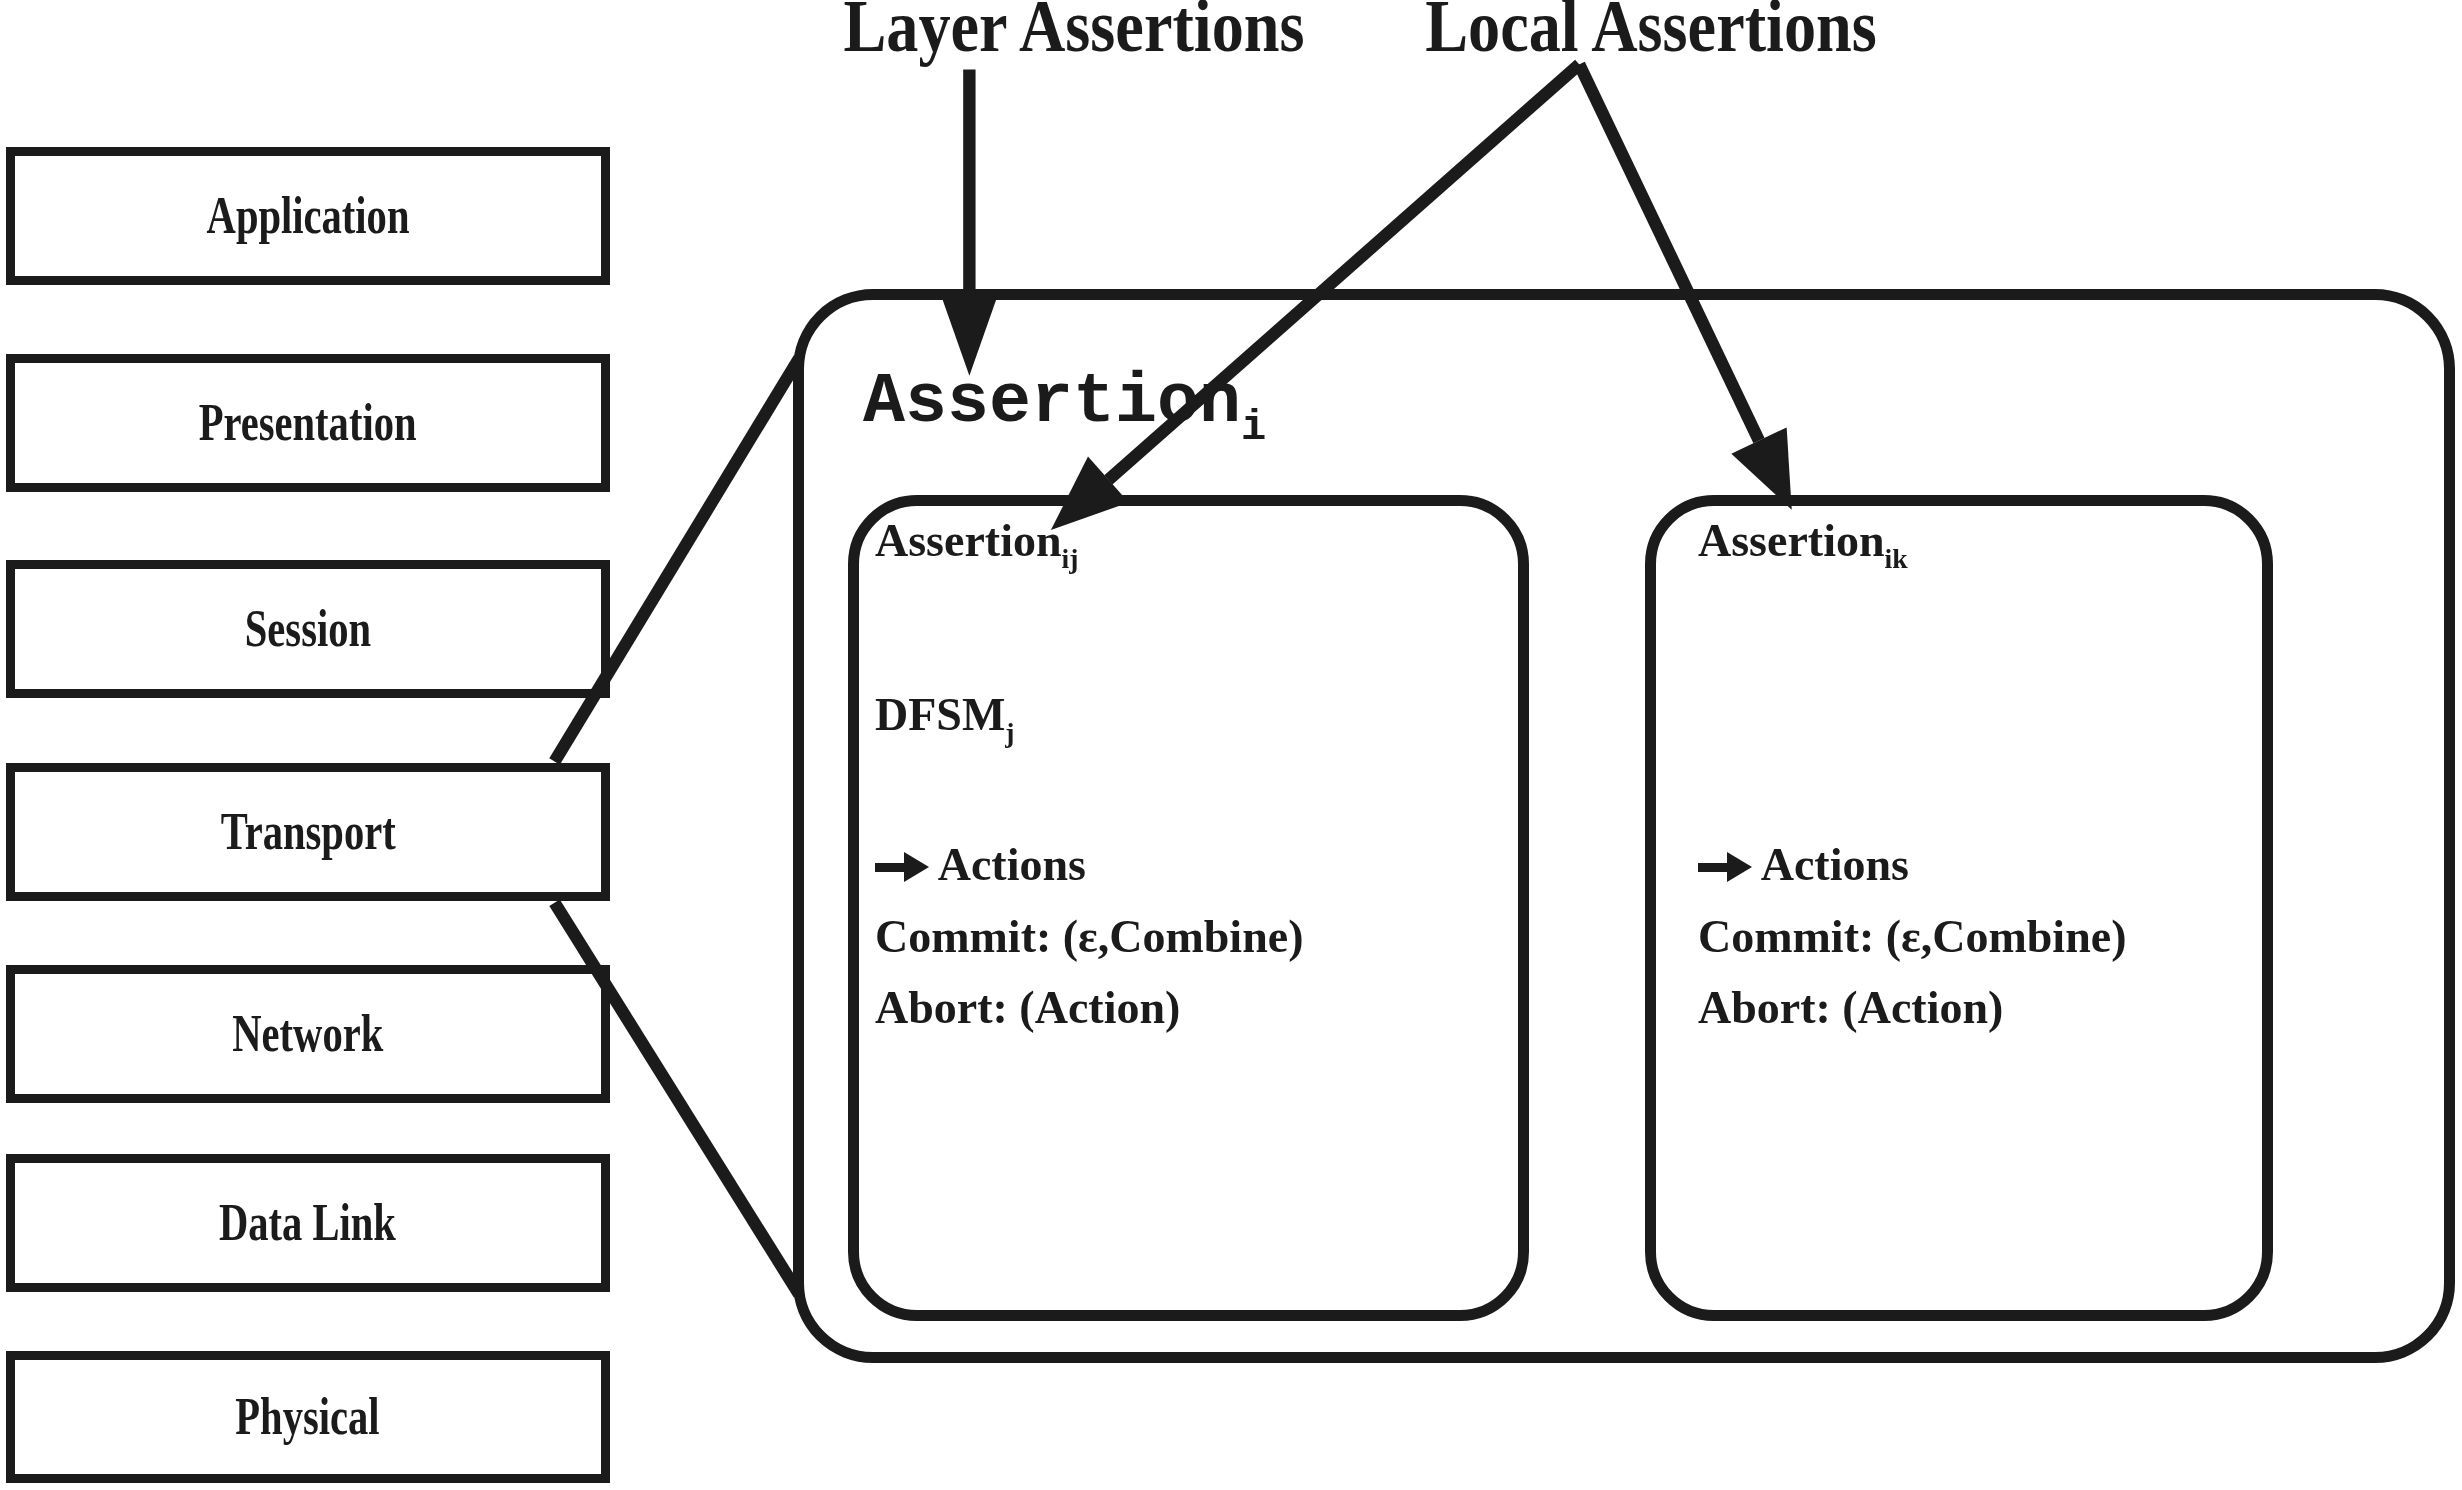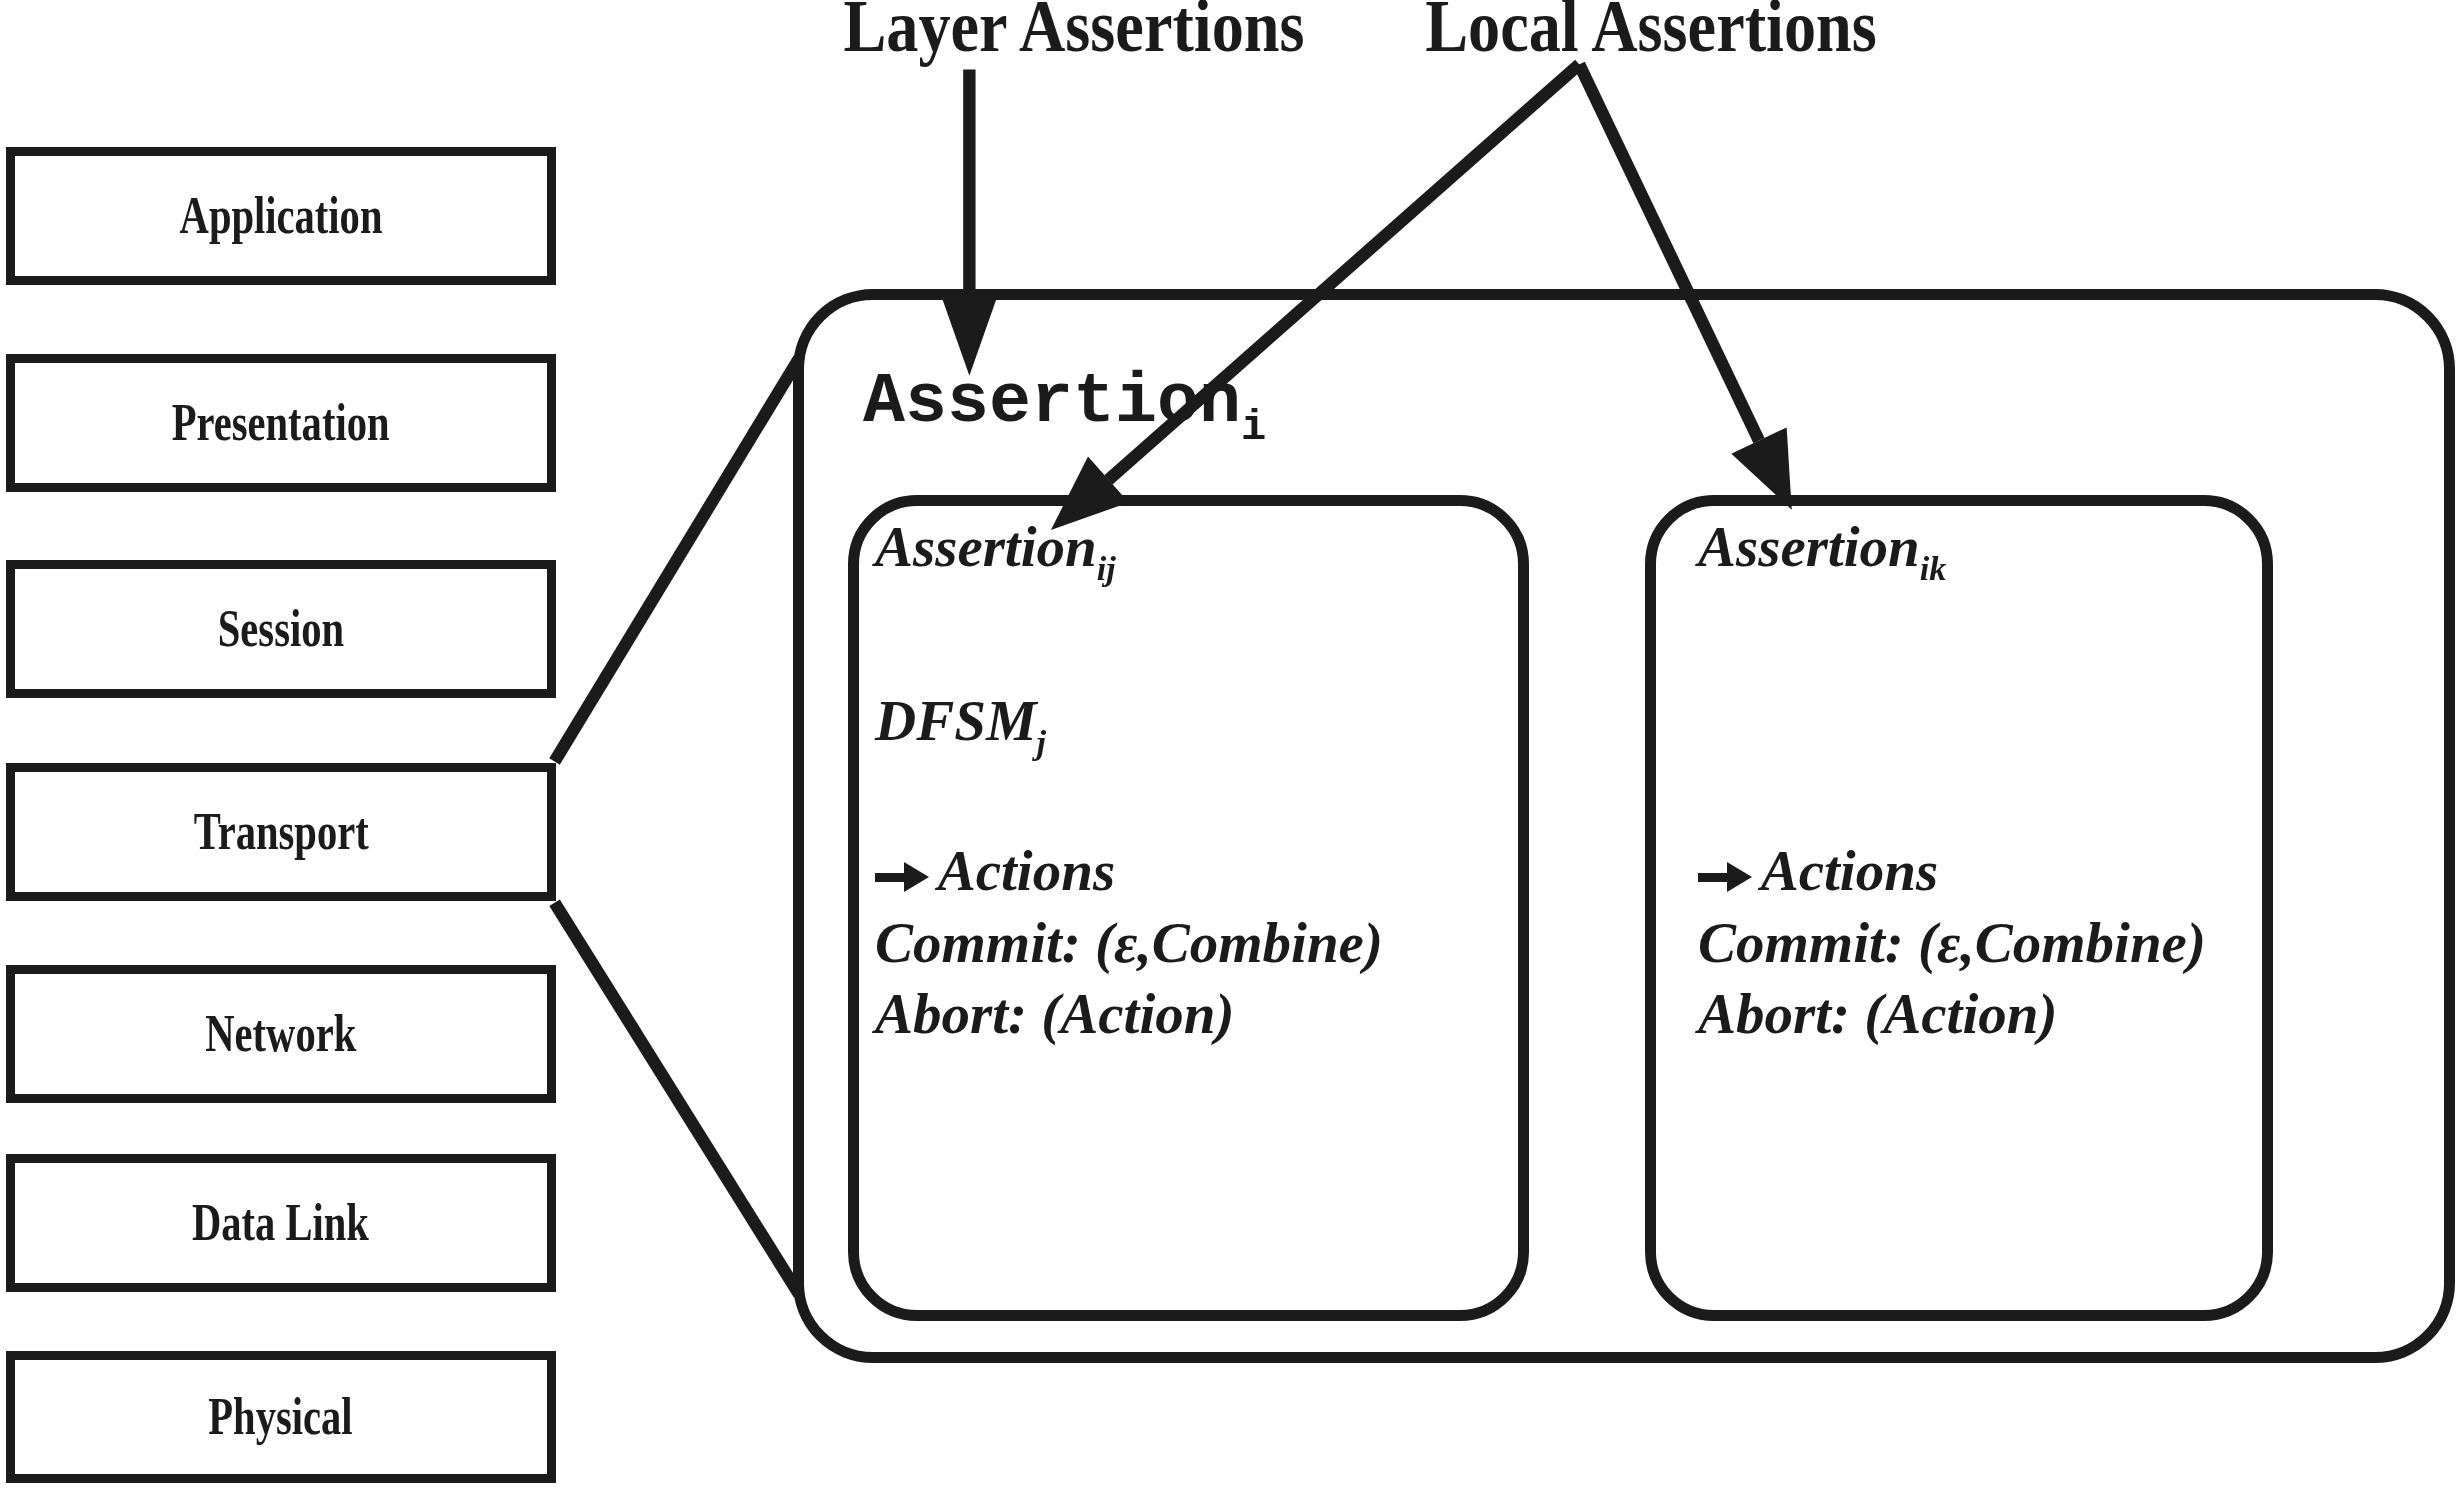--- a/index.html
+++ b/index.html
@@ -11,21 +11,21 @@
     overflow: hidden;
     font-family: "Liberation Serif", "DejaVu Serif", serif;
     font-weight: bold;
     color: #1b1b1b;
   }
 
   
   .layer-box {
     position: absolute;
     left: 5.8px;
-    width: 550px;
+    width: 604px;
     height: 138px;
     border: 9.5px solid #1b1b1b;
     box-sizing: border-box;
     background: #ffffff;
     display: flex;
     align-items: center;
     justify-content: center;
   }
   .layer-label {
     font-size: 52px;
@@ -58,24 +58,23 @@
     border-radius: 69px;
     box-sizing: border-box;
     background: transparent;
     overflow: visible;
   }
   .inner-box.first  { left: 848px; width: 681px;  }
   .inner-box.second { left: 1645px; width: 628px; }
 
   .t-line {
     position: absolute;
-    font-size: 57px;
-    line-height: 1;
-    white-space: nowrap;
-    font-style: italic;
+    font-size: 46px;
+    line-height: 1;
+    white-space: nowrap;
   }
   .sub {
     font-size: 0.6em;
     vertical-align: -0.42em;
   }
 
   
   .top-label {
     position: absolute;
     top: -10.2px;

